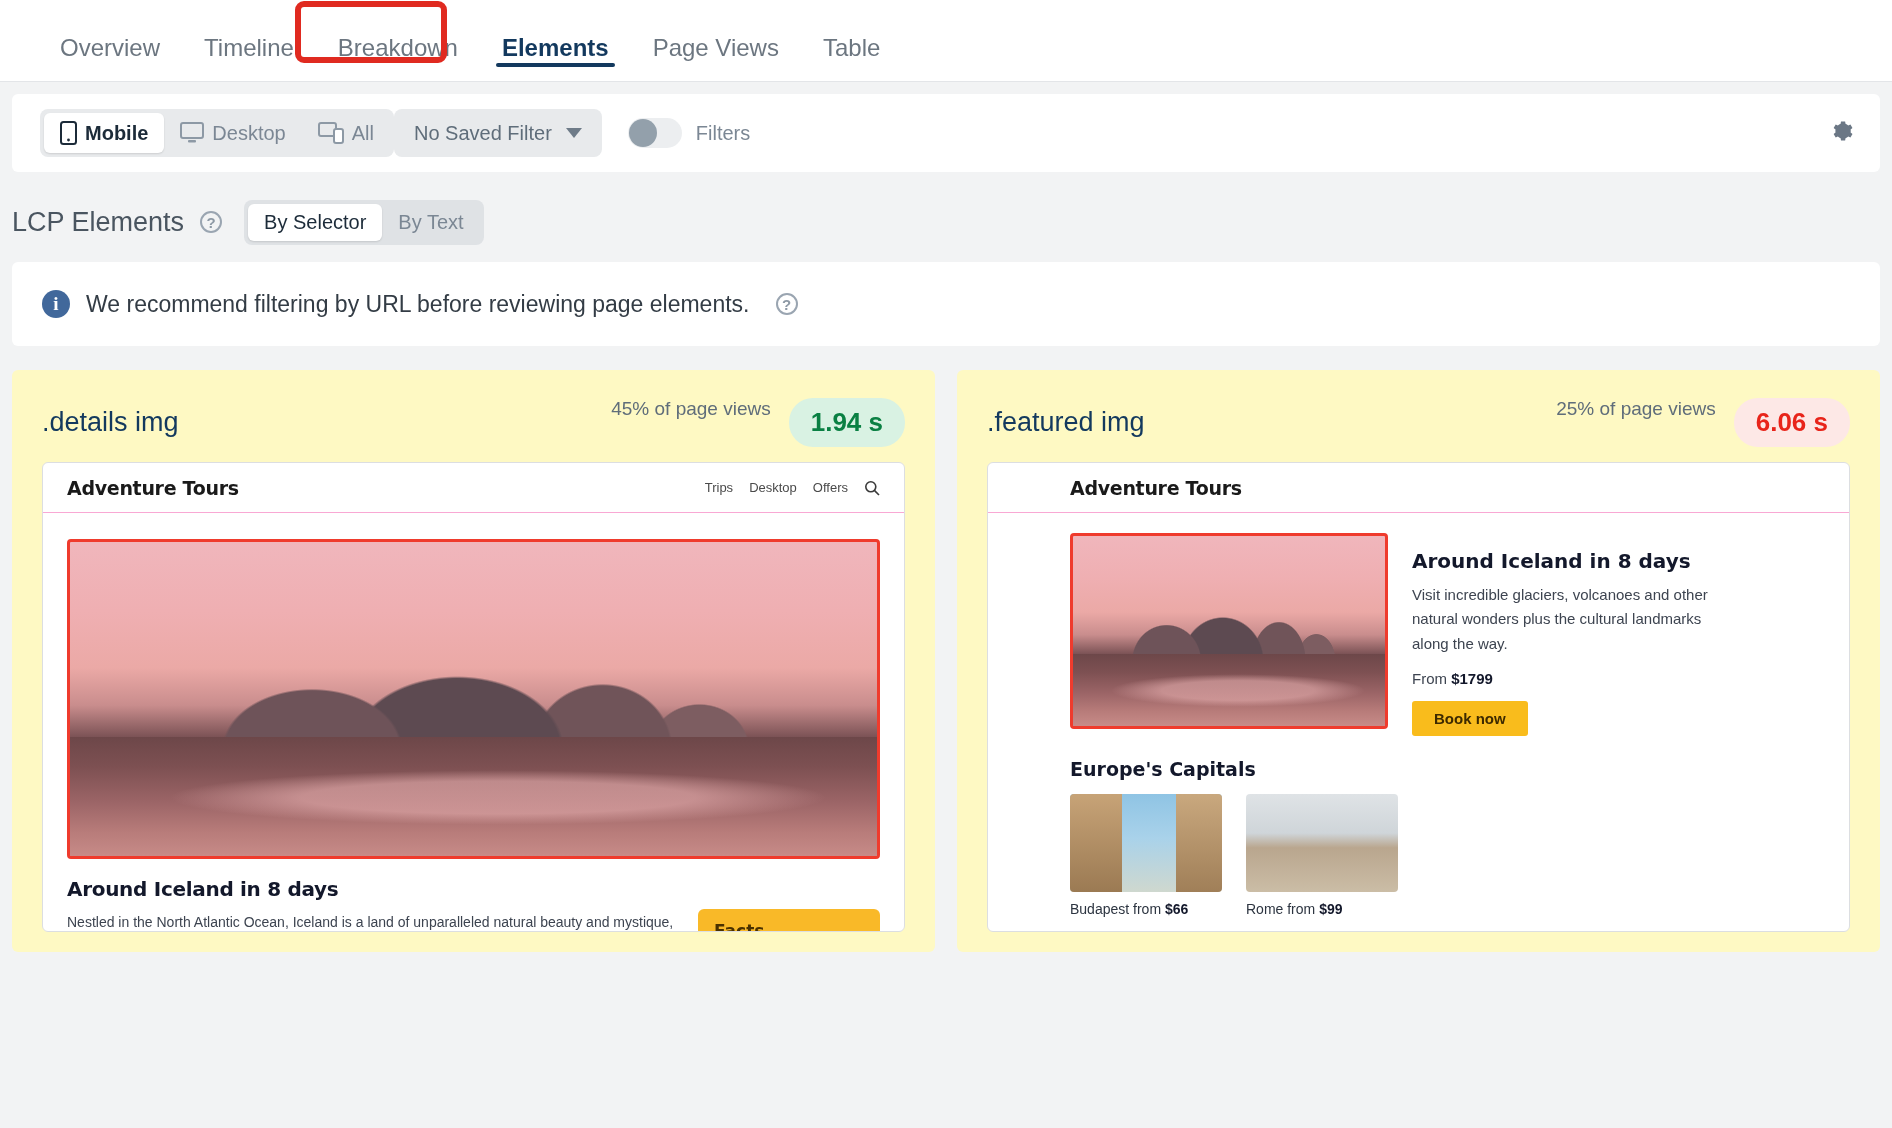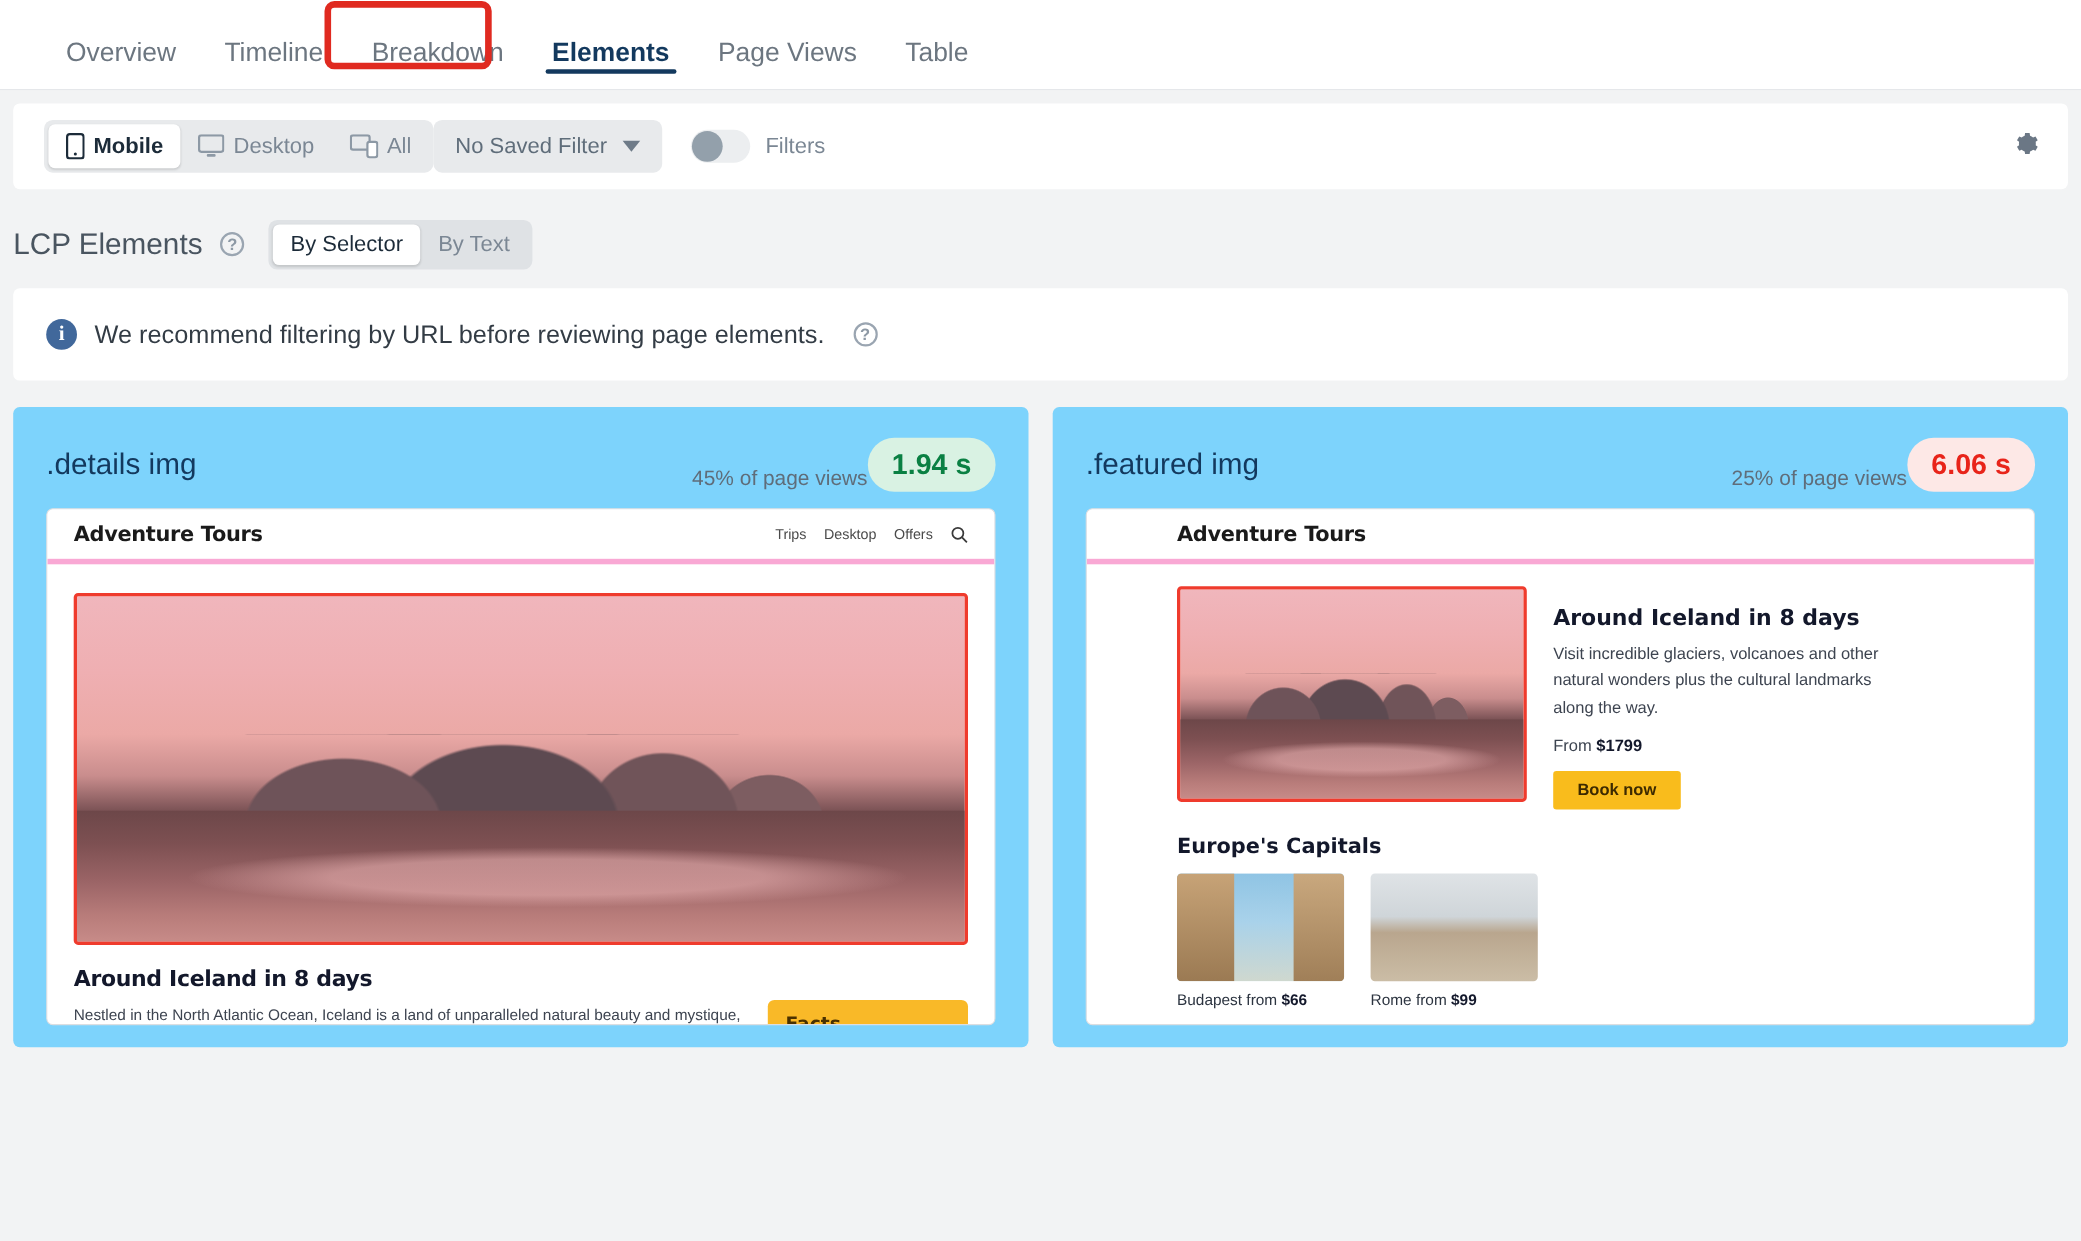--- a/index.html
+++ b/index.html
@@ -208,42 +208,43 @@
   }
   .banner-text { font-size: 23px; color: #333c45; }
 
   
   .cards {
     display: flex;
     gap: 22px;
     padding: 24px 12px 0 12px;
   }
   .card {
-    background: #7dd3fc;
+    background: #fef9c3;
     border-radius: 6px;
     flex: 1;
     height: 582px;
     padding: 26px 30px 0 30px;
     overflow: hidden;
     position: relative;
   }
   .card-head {
     display: flex;
     align-items: center;
     height: 52px;
   }
   .selector {
     font-size: 27px;
     color: #13395e;
     font-weight: 500;
   }
   .card-head-right {
     margin-left: auto;
     display: flex;
-    align-items: flex-end;
+    align-items: flex-start;
+    gap: 18px;
   }
   .pv { font-size: 19px; color: #5f6d7a; white-space: nowrap; }
   .badge {
     font-size: 26px;
     font-weight: bold;
     padding: 9px 22px;
     border-radius: 24px;
     white-space: nowrap;
   }
   .badge.good { background: #d9f2e3; color: #0a8043; }
@@ -257,21 +258,21 @@
     background: #fff;
     height: 470px;
     overflow: hidden;
     position: relative;
   }
   .pv-nav {
     height: 50px;
     display: flex;
     align-items: center;
     padding: 0 24px;
-    border-bottom: 5px solid #f9a8d4;
+    border-bottom: 1px solid #f9a8d4;
   }
   .pv-brand {
     font-size: 19px;
     font-weight: bold;
     color: #1a1a1a;
     font-family: "DejaVu Sans", sans-serif;
     letter-spacing: -.3px;
   }
   .pv-links {
     margin-left: auto;

